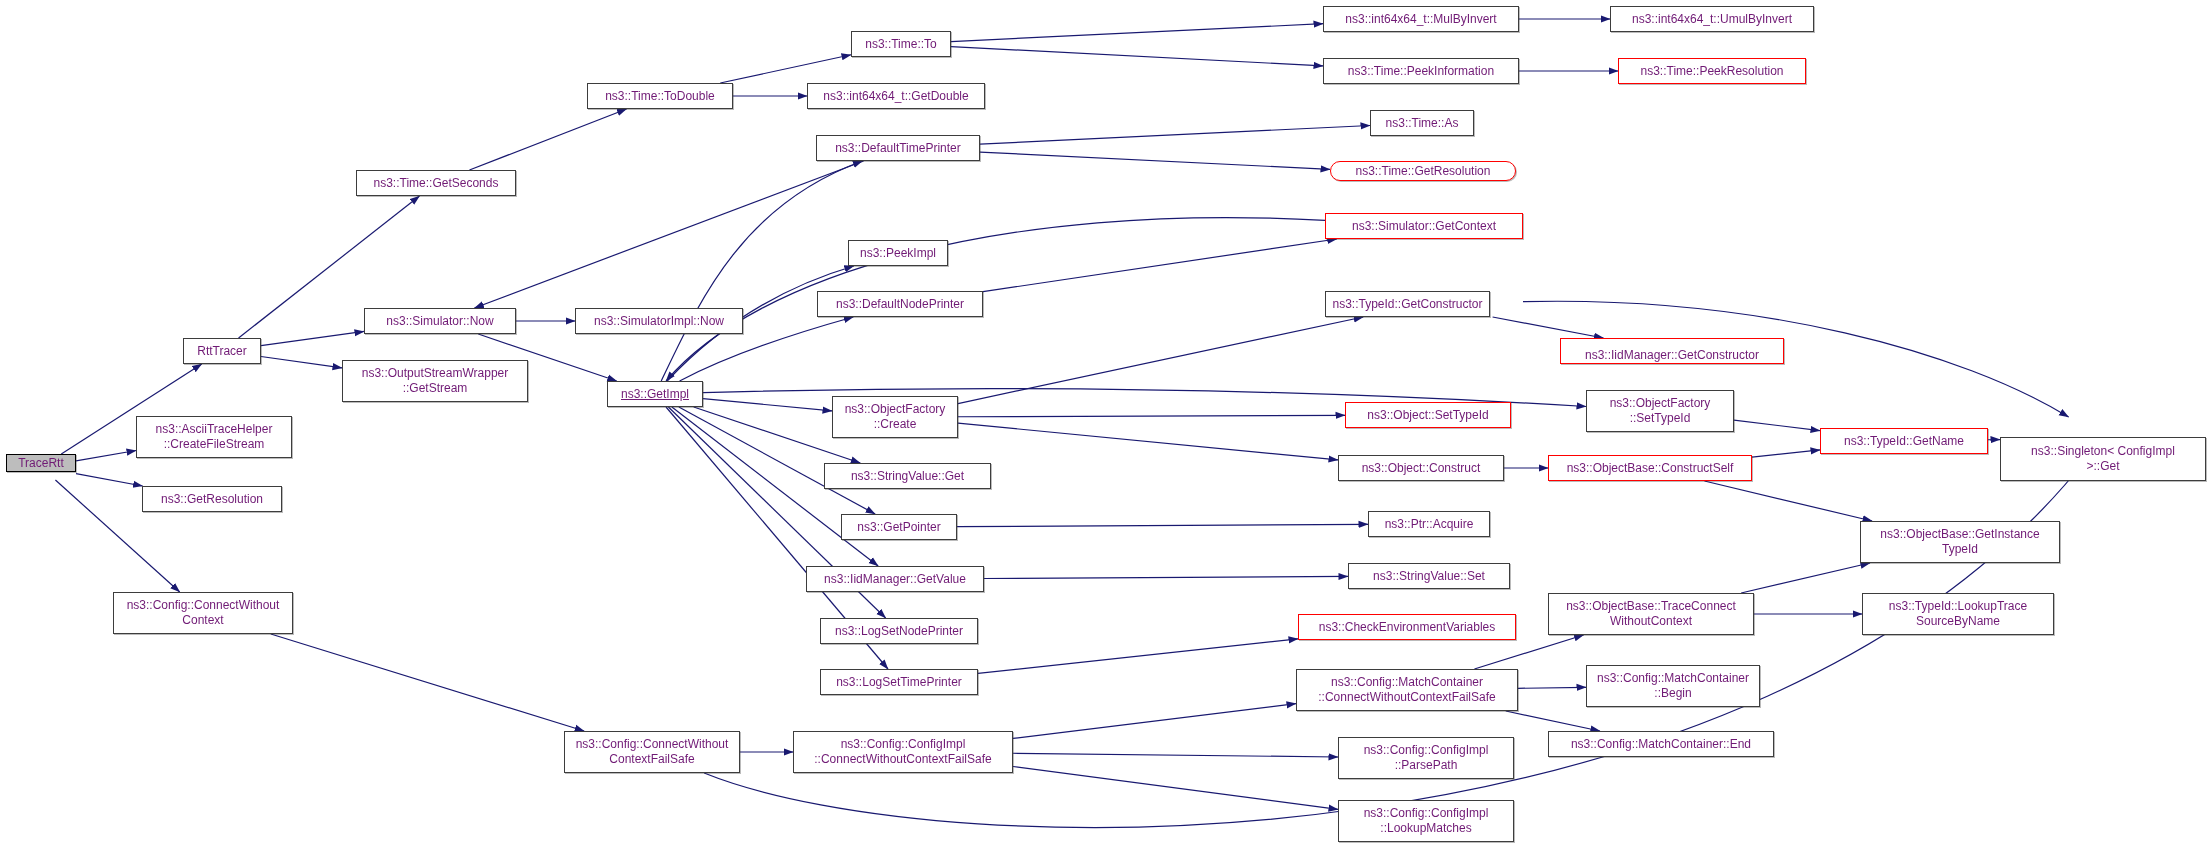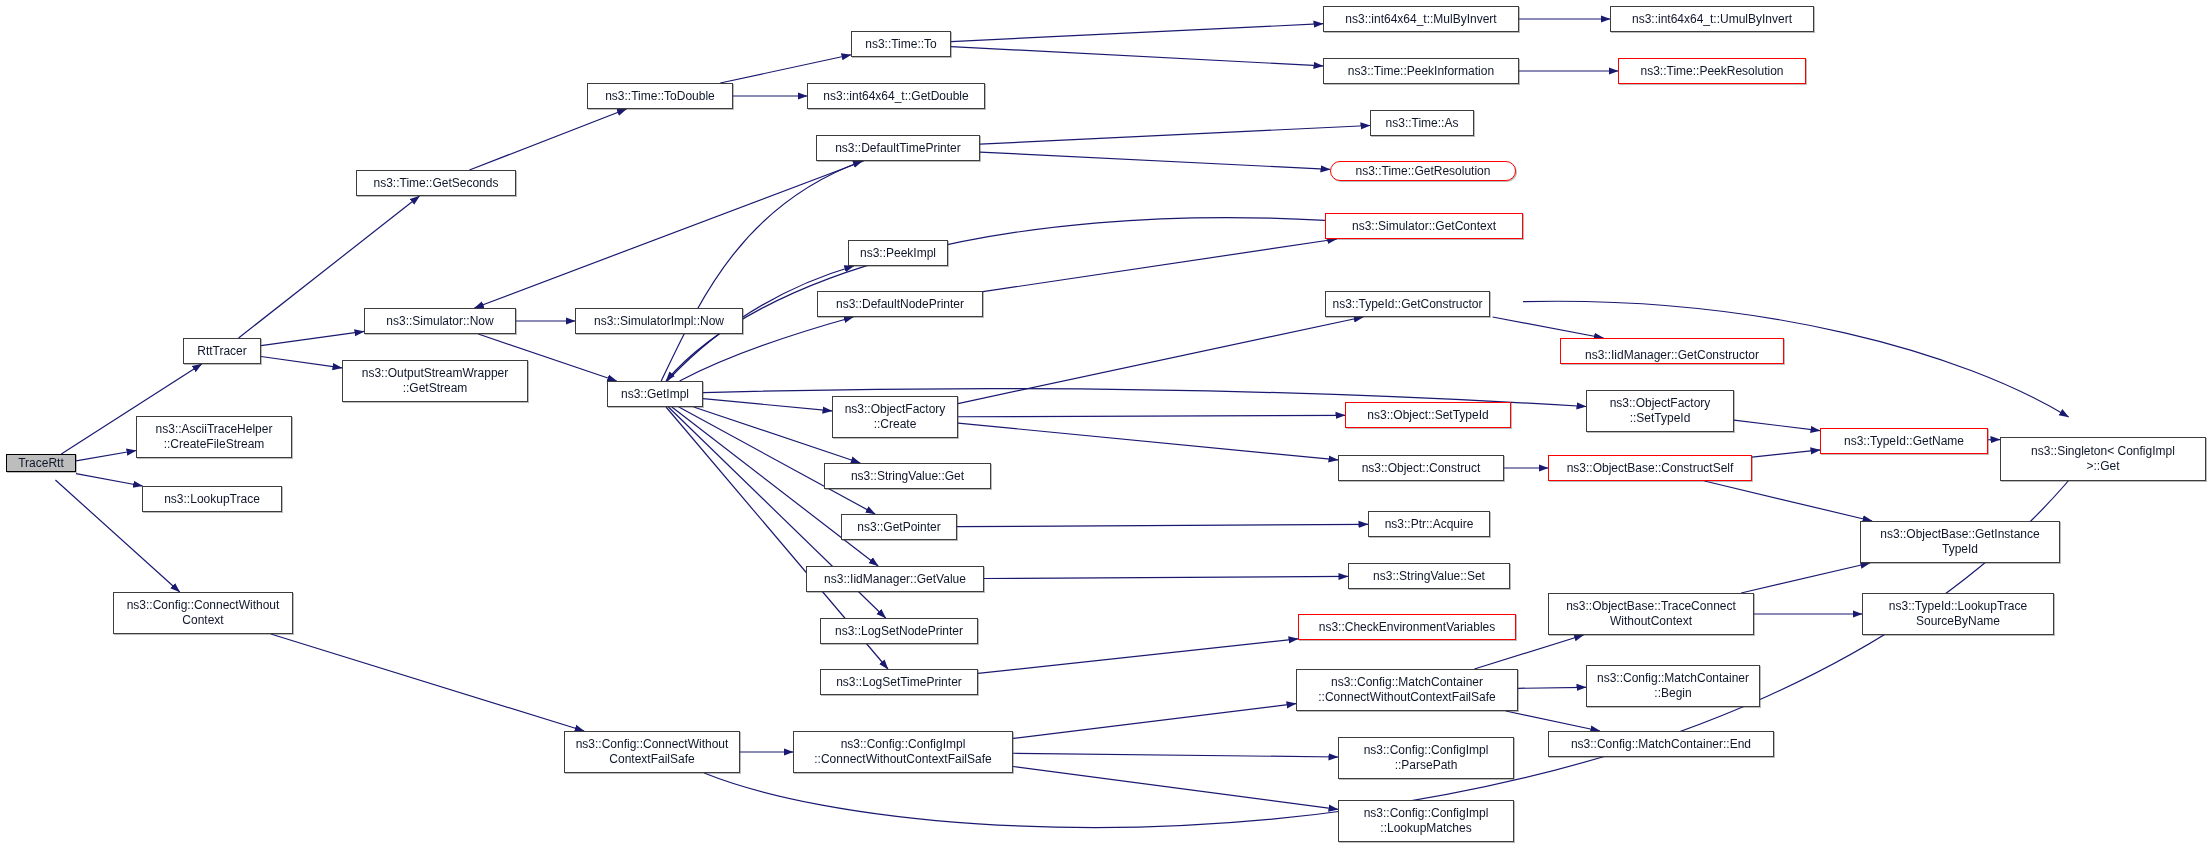--- a/index.html
+++ b/index.html
@@ -19,21 +19,21 @@
     position: absolute;
     left: 0; top: 0;
     width: 2211px;
     height: 868px;
   }
   .graph-node {
     position: absolute;
     box-sizing: border-box;
     background: #ffffff;
     border: 1px solid #3d3d3d;
-    color: #0f172a;
+    color: #701a75;
     font-size: 12px;
     line-height: 1.22;
     display: flex;
     flex-direction: column;
     align-items: center;
     justify-content: center;
     text-align: center;
     white-space: nowrap;
     cursor: pointer;
     box-shadow: 1px 1px 0 rgba(60,60,60,0.35);
@@ -115,40 +115,40 @@
         <span class="node-line">TraceRtt</span>
       </div>
       <div class="graph-node" style="left: 183px; top: 338px; width: 78px; height: 26px;">
         <span class="node-line">RttTracer</span>
       </div>
       <div class="graph-node" style="left: 136px; top: 416px; width: 156px; height: 42px;">
         <span class="node-line">ns3::AsciiTraceHelper</span>
         <span class="node-line">::CreateFileStream</span>
       </div>
       <div class="graph-node" style="left: 142px; top: 486px; width: 140px; height: 26px;">
-        <span class="node-line">ns3::LookupTrace</span>
+        <span class="node-line">ns3::GetResolution</span>
       </div>
       <div class="graph-node" style="left: 113px; top: 592px; width: 180px; height: 42px;">
         <span class="node-line">ns3::Config::ConnectWithout</span>
         <span class="node-line">Context</span>
       </div>
       <div class="graph-node" style="left: 356px; top: 170px; width: 160px; height: 26px;">
         <span class="node-line">ns3::Time::GetSeconds</span>
       </div>
       <div class="graph-node" style="left: 364px; top: 308px; width: 152px; height: 26px;">
         <span class="node-line">ns3::Simulator::Now</span>
       </div>
       <div class="graph-node" style="left: 342px; top: 360px; width: 186px; height: 42px;">
         <span class="node-line">ns3::OutputStreamWrapper</span>
         <span class="node-line">::GetStream</span>
       </div>
       <div class="graph-node" style="left: 575px; top: 308px; width: 168px; height: 26px;">
         <span class="node-line">ns3::SimulatorImpl::Now</span>
       </div>
-      <div class="graph-node" style="left: 607px; top: 381px; width: 96px; height: 26px;">
+      <div class="graph-node" style="left: 607px; top: 381px; width: 96px; height: 26px; text-decoration: underline;">
         <span class="node-line">ns3::GetImpl</span>
       </div>
       <div class="graph-node" style="left: 587px; top: 83px; width: 146px; height: 26px;">
         <span class="node-line">ns3::Time::ToDouble</span>
       </div>
       <div class="graph-node" style="left: 851px; top: 31px; width: 100px; height: 26px;">
         <span class="node-line">ns3::Time::To</span>
       </div>
       <div class="graph-node" style="left: 807px; top: 83px; width: 178px; height: 26px;">
         <span class="node-line">ns3::int64x64_t::GetDouble</span>

